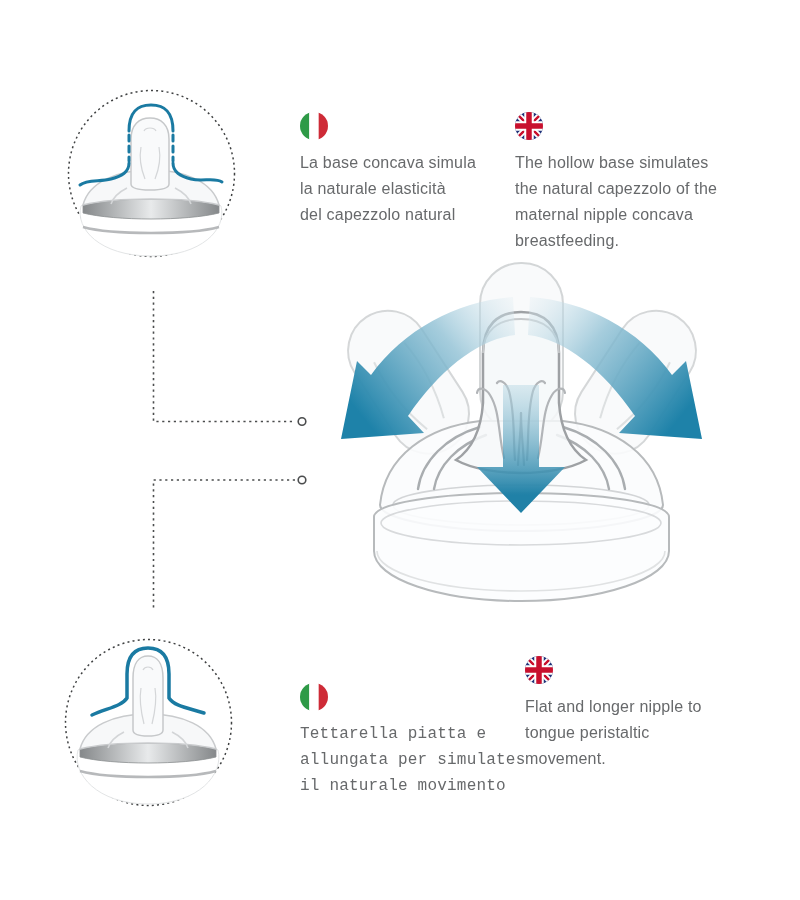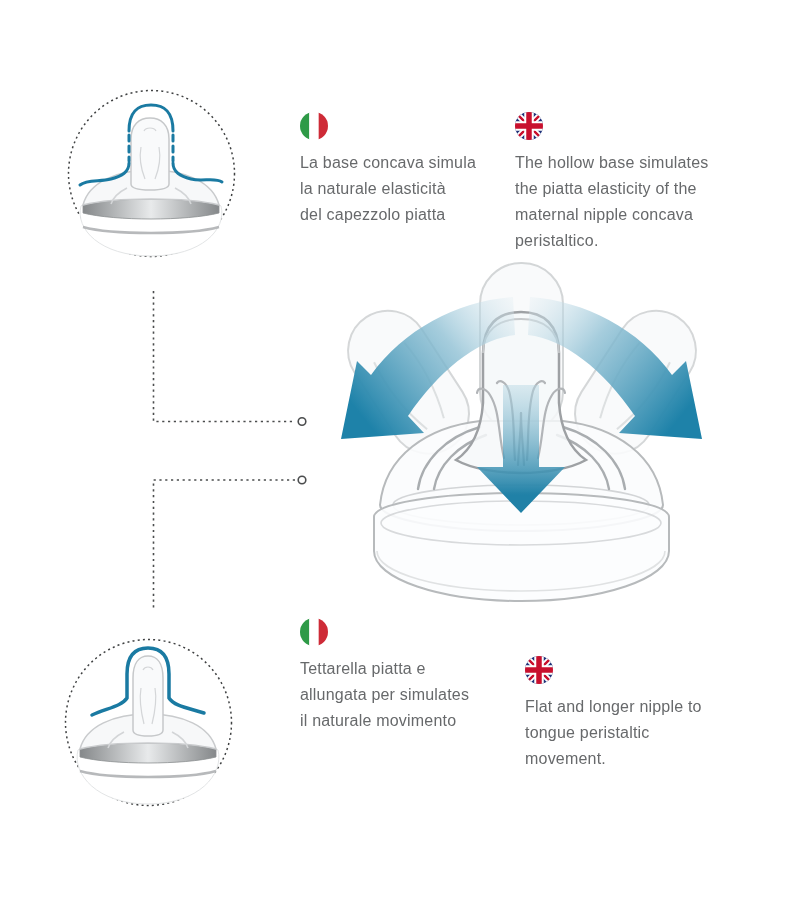--- a/index.html
+++ b/index.html
@@ -143,43 +143,43 @@
           <circle cx="14" cy="14" r="14"></circle>
         </clipPath>
       <g clip-path="url(#c1)">
         <rect x="0" y="0" width="9.33" height="28" fill="#2e9a47"></rect>
         <rect x="9.33" y="0" width="9.34" height="28" fill="#ffffff"></rect>
         <rect x="18.67" y="0" width="9.33" height="28" fill="#ce2b37"></rect>
       </g>
     </svg>
     <div class="line">La base concava simula</div>
     <div class="line">la naturale elasticità</div>
-    <div class="line">del capezzolo piatta</div>
+    <div class="line">del capezzolo natural</div>
   </div>
 
   <div class="tb" style="left:515px;top:112px;">
     <svg class="flag" viewBox="0 0 28 28">
       <clipPath id="c2">
           <circle cx="14" cy="14" r="14"></circle>
         </clipPath>
       <g clip-path="url(#c2)">
         <rect width="28" height="28" fill="#20337a"></rect>
         <path d="M0,0 L28,28 M28,0 L0,28" stroke="#ffffff" stroke-width="6"></path>
         <path d="M0,0 L28,28 M28,0 L0,28" stroke="#c8102e" stroke-width="2.4"></path>
         <path d="M14,0 V28 M0,14 H28" stroke="#ffffff" stroke-width="9.5"></path>
         <path d="M14,0 V28 M0,14 H28" stroke="#c8102e" stroke-width="5.5"></path>
       </g>
     </svg>
     <div class="line">The hollow base simulates</div>
-    <div class="line">the piatta elasticity of the</div>
+    <div class="line">the natural capezzolo of the</div>
     <div class="line">maternal nipple concava</div>
-    <div class="line">peristaltico.</div>
-  </div>
-
-  <div class="tb" style="left:300px;top:618px;">
+    <div class="line">breastfeeding.</div>
+  </div>
+
+  <div class="tb" style="left:300px;top:683px;font-family:Liberation Mono, monospace;">
     <svg class="flag" viewBox="0 0 28 28">
       <clipPath id="c3">
           <circle cx="14" cy="14" r="14"></circle>
         </clipPath>
       <g clip-path="url(#c3)">
         <rect x="0" y="0" width="9.33" height="28" fill="#2e9a47"></rect>
         <rect x="9.33" y="0" width="9.34" height="28" fill="#ffffff"></rect>
         <rect x="18.67" y="0" width="9.33" height="28" fill="#ce2b37"></rect>
       </g>
     </svg>

